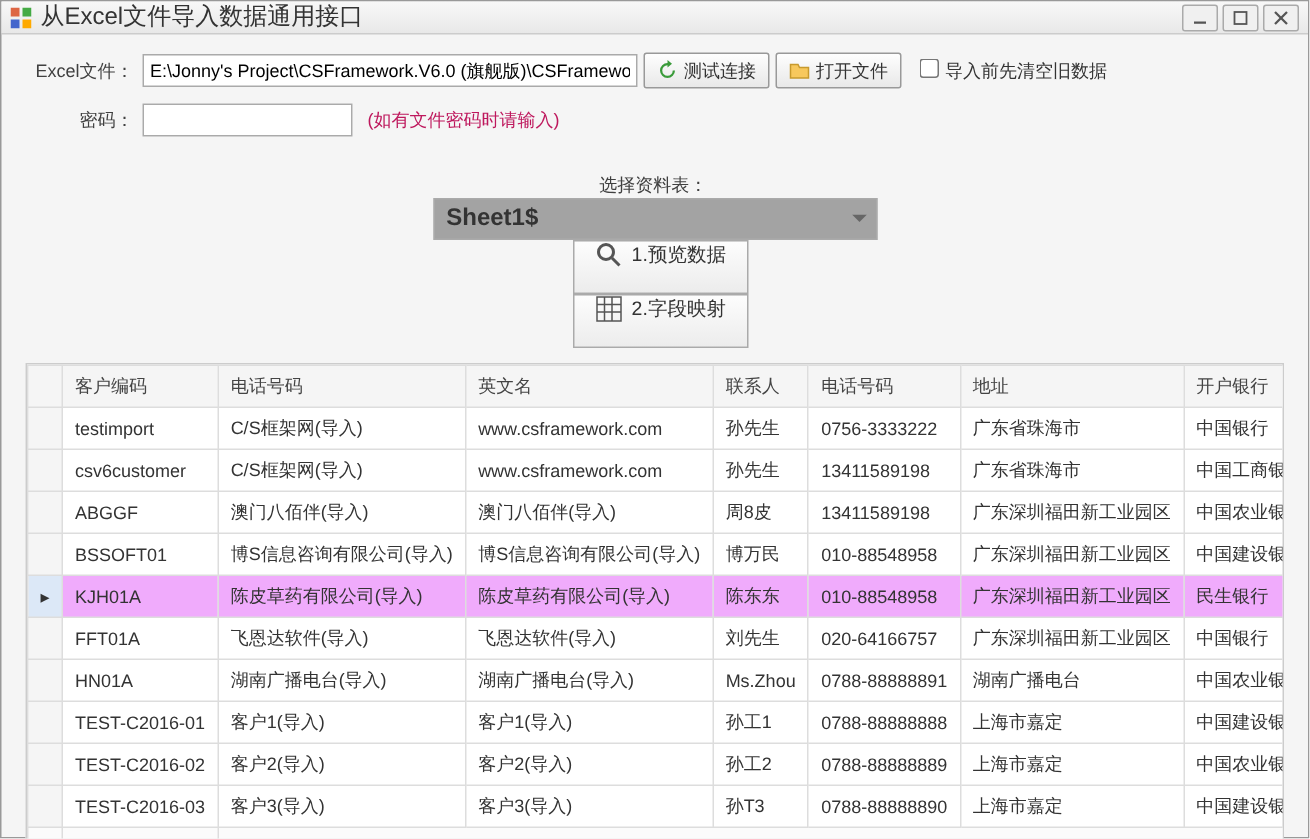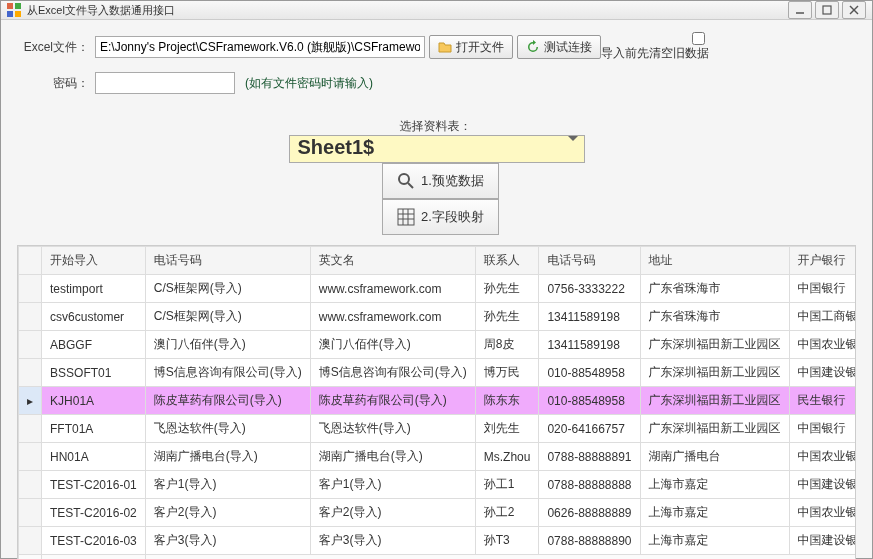--- a/index.html
+++ b/index.html
@@ -1,33 +1,33 @@
 <!DOCTYPE html>
 <html><head>
 <meta charset="utf-8">
 <style>
 * { box-sizing: border-box; margin: 0; padding: 0; }
 body { font-family: "Microsoft YaHei", sans-serif; font-size: 12px; background: #fff; color: #333; }
 .window { width: 873px; height: 559px; border: 1px solid #999; background: #f5f5f5; display: flex; flex-direction: column; }
 .titlebar { height: 28px; background: linear-gradient(#f8f8f8,#e8e8e8); border-bottom: 1px solid #ccc; display: flex; align-items: center; padding: 0 6px; }
 .title-icon { width: 14px; height: 14px; margin-right: 6px; }
-.title-text { flex: 1; font-size: 11px; color: #333; }
+.title-text { flex: 1; font-size: 16px; color: #333; }
 .winbtn { width: 24px; height: 18px; border: 1px solid #aaa; background: #f0f0f0; margin-left: 3px; display: flex; align-items: center; justify-content: center; cursor: pointer; border-radius: 2px; }
 .content { flex: 1; padding: 12px 16px 10px 16px; display: flex; flex-direction: column; }
 .row { display: flex; align-items: center; margin-bottom: 10px; }
 .lbl { width: 72px; text-align: right; margin-right: 6px; color: #404040; }
 .txtbox { height: 22px; border: 1px solid #aaa; background: #fff; padding: 0 4px; font-size: 12px; }
 .btn { height: 24px; border: 1px solid #999; background: linear-gradient(#fefefe,#e8e8e8); padding: 0 8px; display: inline-flex; align-items: center; cursor: pointer; margin-left: 4px; border-radius: 2px; }
 .btn .ico { width: 14px; height: 14px; margin-right: 4px; }
-.hint { color: #14532d; margin-left: 10px; }
-.chk { display: flex; align-items: flex-end; flex-direction: column; }
+.hint { color: #be185d; margin-left: 10px; }
+.chk { margin-left: 12px; display: flex; align-items: flex-start; }
 .chk input { margin-right: 4px; }
 .toolbar { display: flex; align-items: center; margin: 14px 0 10px 0; flex-direction: column; }
-.combo { height: 28px; border: 1px solid #aaa; background: #fef9c3; display: flex; padding: 0 6px 0 8px; width: 296px; font-size: 20px; font-weight: bold; justify-content: space-between; }
-.bigbtn { height: 36px; border: 1px solid #aaa; background: linear-gradient(#fdfdfd,#ececec); padding: 0 14px; display: inline-flex; align-items: center; cursor: pointer; margin-left: 8px; font-size: 13px; }
+.combo { height: 28px; border: 1px solid #aaa; background: #a3a3a3; display: flex; align-items: center; padding: 0 6px 0 8px; width: 296px; font-size: 16px; font-weight: bold; justify-content: space-between; }
+.bigbtn { height: 36px; border: 1px solid #aaa; background: linear-gradient(#fdfdfd,#ececec); padding: 0 14px; display: inline-flex; cursor: pointer; margin-left: 8px; font-size: 13px; }
 .bigbtn .ico { width: 18px; height: 18px; margin-right: 6px; }
 .grid-wrap { flex: 1; border: 1px solid #ccc; background: #fff; display: flex; flex-direction: column; overflow: hidden; }
 .grid { flex: 1; overflow: hidden; }
 table { border-collapse: collapse; width: 100%; }
 th, td { border: 1px solid #ddd; padding: 5px 8px; text-align: left; white-space: nowrap; font-size: 12px; height: 27px; }
 th { background: #f5f5f5; font-weight: normal; color: #444; }
 .indcol { width: 24px; background: #f5f5f5; text-align: center; }
 tr.sel td { background: #f0abfc; }
 tr.sel .indcol { background: #dce8f7; }
 .footer-row td { background: #fbfbfb; font-weight: normal; }
@@ -69,32 +69,32 @@
       </span>
   </div>
 
   <div class="content">
     <div class="row">
       <span class="lbl">Excel文件：</span>
       <input class="txtbox" style="width: 330px;" value="E:\Jonny's Project\CSFramework.V6.0 (旗舰版)\CSFrameworkV6.">
       <span class="btn">
         <span class="ico">
             <svg viewBox="0 0 14 14">
+              <path d="M7 2a5 5 0 1 0 5 5h-1.5A3.5 3.5 0 1 1 7 3.5V5l3-2.5L7 0z" fill="#3a9b3a"></path>
+            </svg>
+          </span>
+        <span>测试连接</span>
+      </span>
+      <span class="btn">
+        <span class="ico">
+            <svg viewBox="0 0 14 14">
               <path d="M1 3h5l1 2h6v7H1z" fill="#f7c85d" stroke="#c89a2e"></path>
             </svg>
           </span>
         <span>打开文件</span>
-      </span>
-      <span class="btn">
-        <span class="ico">
-            <svg viewBox="0 0 14 14">
-              <path d="M7 2a5 5 0 1 0 5 5h-1.5A3.5 3.5 0 1 1 7 3.5V5l3-2.5L7 0z" fill="#3a9b3a"></path>
-            </svg>
-          </span>
-        <span>测试连接</span>
       </span>
       <label class="chk">
         <input type="checkbox" style="">
         <span>导入前先清空旧数据</span>
       </label>
     </div>
     <div class="row">
       <span class="lbl">密码：</span>
       <input class="txtbox" style="width: 140px;" type="password" value="">
       <span class="hint">(如有文件密码时请输入)</span>
@@ -132,21 +132,21 @@
         <span>2.字段映射</span>
       </span>
     </div>
 
     <div class="grid-wrap">
       <div class="grid">
         <table>
           <thead>
               <tr id="hdr">
                 <th class="indcol"></th>
-                <th>开始导入</th>
+                <th>客户编码</th>
                 <th>电话号码</th>
                 <th>英文名</th>
                 <th>联系人</th>
                 <th>电话号码</th>
                 <th>地址</th>
                 <th>开户银行</th>
               </tr>
             </thead>
           <tbody id="tb">
               <tr>
@@ -228,21 +228,21 @@
                 <td>0788-88888888</td>
                 <td>上海市嘉定</td>
                 <td>中国建设银行</td>
               </tr>
               <tr>
                 <td class="indcol"></td>
                 <td>TEST-C2016-02</td>
                 <td>客户2(导入)</td>
                 <td>客户2(导入)</td>
                 <td>孙工2</td>
-                <td>0626-88888889</td>
+                <td>0788-88888889</td>
                 <td>上海市嘉定</td>
                 <td>中国农业银行</td>
               </tr>
               <tr>
                 <td class="indcol"></td>
                 <td>TEST-C2016-03</td>
                 <td>客户3(导入)</td>
                 <td>客户3(导入)</td>
                 <td>孙T3</td>
                 <td>0788-88888890</td>

